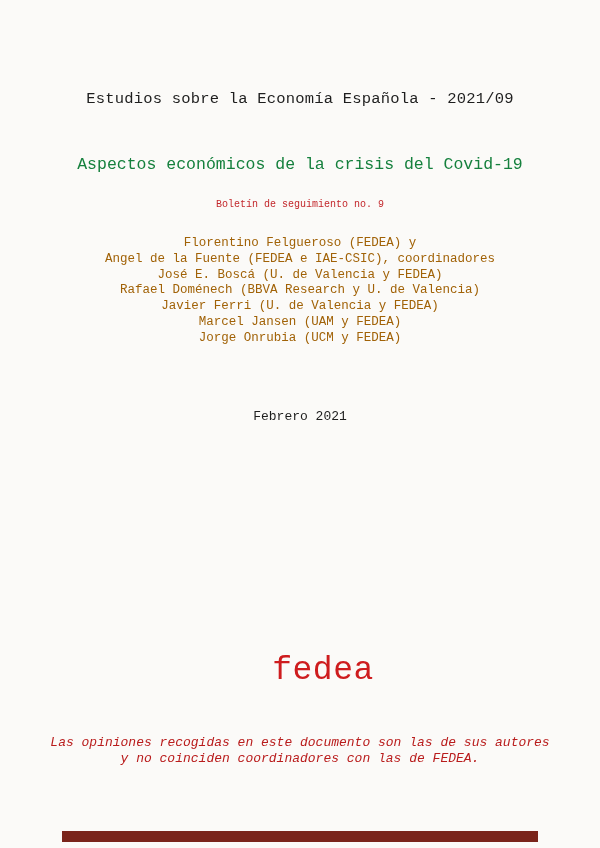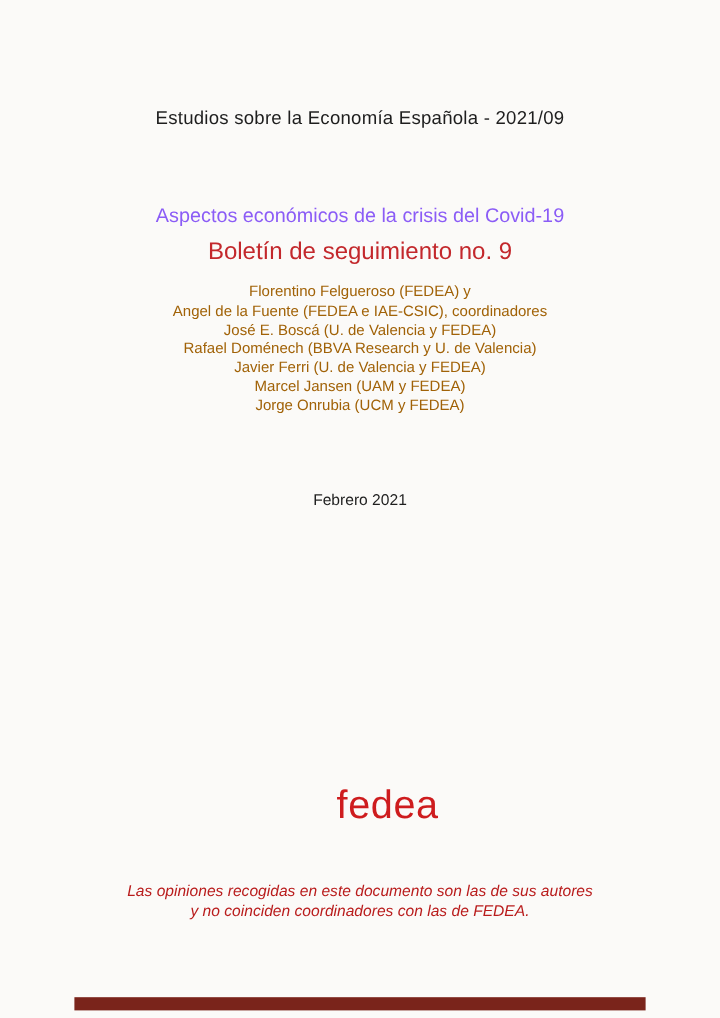--- a/index.html
+++ b/index.html
@@ -5,45 +5,44 @@
   html, body {
     margin: 0;
     padding: 0;
     background: #fbfaf8;
   }
   .page {
     position: relative;
     width: 600px;
     height: 848px;
     background: #fbfaf8;
-    font-family: Liberation Sans, sans-serif;
+    font-family: Liberation Mono, monospace;
     color: #1e1e1e;
     overflow: hidden;
   }
   .centered {
     position: absolute;
     left: 0;
     width: 100%;
     text-align: center;
   }
   .series-title {
     top: 90px;
     font-size: 15.5px;
     letter-spacing: 0.2px;
     color: #1e1e1e;
   }
   .main-title {
     top: 155px;
     font-size: 16.5px;
-    color: #8b5cf6;
-    margin-top: 16px;
+    color: #15803d;
   }
   .subtitle {
     top: 199px;
-    font-size: 20px;
+    font-size: 10px;
     color: #c3282c;
   }
   .authors {
     top: 236px;
     font-size: 12.5px;
     line-height: 15.8px;
     color: #a16207;
   }
   .pub-date {
     top: 409px;

